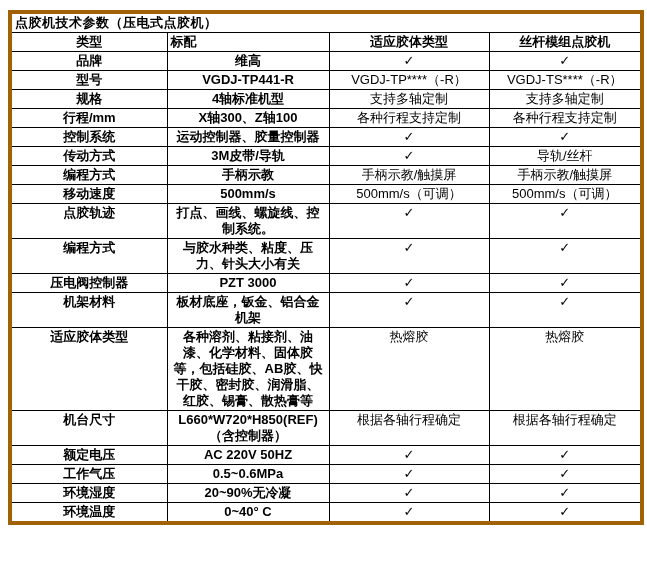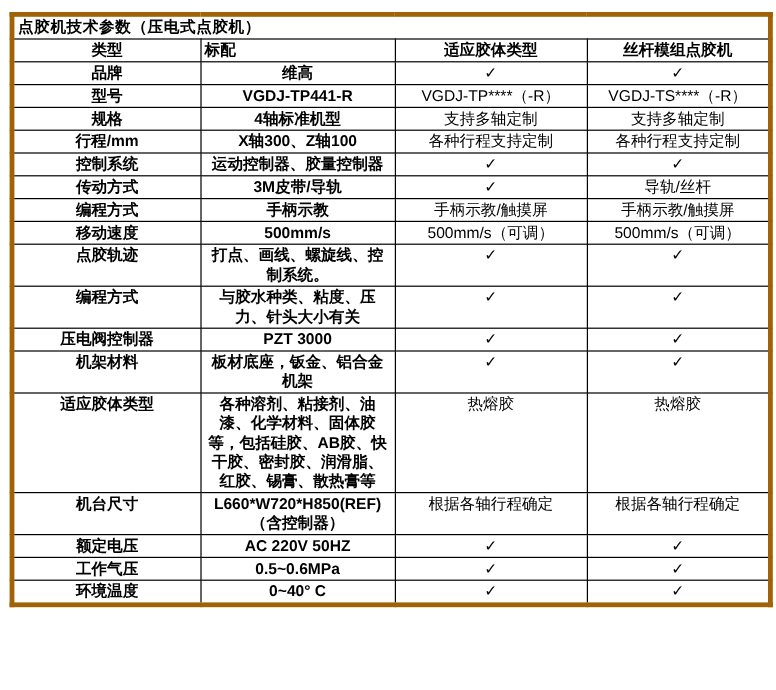--- a/index.html
+++ b/index.html
@@ -175,20 +175,26 @@
           <td class="c2 check">✓</td>
           <td class="c3 check">✓</td>
         </tr>
         <tr>
           <td class="c0">工作气压</td>
           <td class="c1">0.5~0.6MPa</td>
           <td class="c2 check">✓</td>
           <td class="c3 check">✓</td>
         </tr>
         <tr>
+          <td class="c0">环境湿度</td>
+          <td class="c1">20~90%无冷凝</td>
+          <td class="c2 check">✓</td>
+          <td class="c3 check">✓</td>
+        </tr>
+        <tr>
           <td class="c0">环境温度</td>
           <td class="c1">0~40° C</td>
           <td class="c2 check">✓</td>
           <td class="c3 check">✓</td>
         </tr>
       </tbody>
   </table>
 </div>
 
 </body></html>

